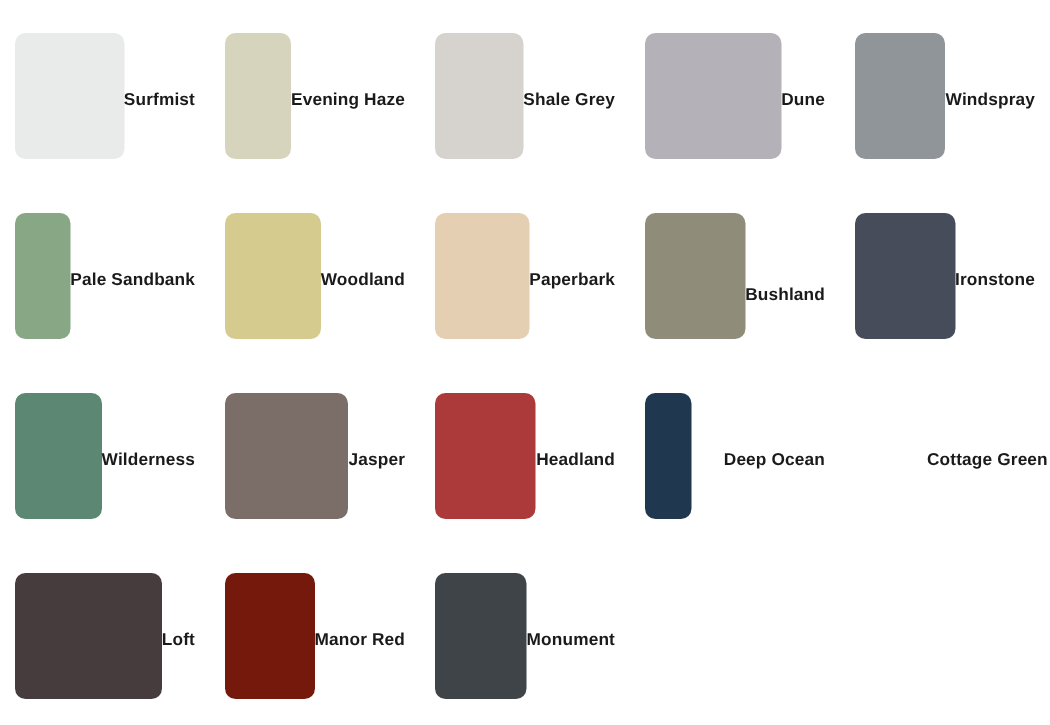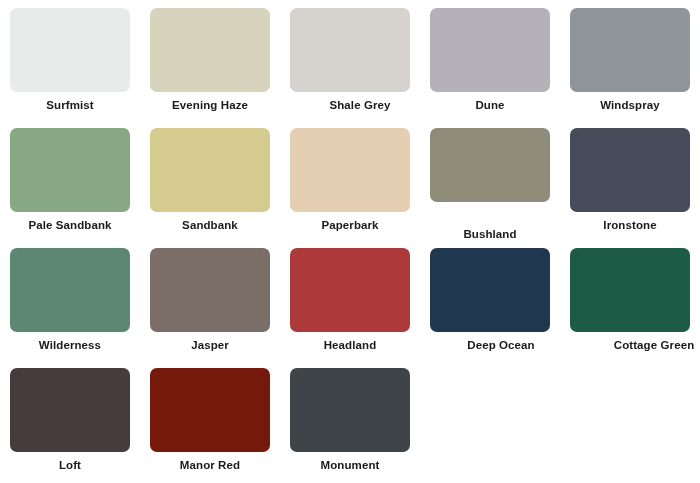--- a/index.html
+++ b/index.html
@@ -19,21 +19,21 @@
     grid-template-rows: repeat(4, 120px);
     width: 700px;
     height: 480px;
     box-sizing: border-box;
   }
   .swatch-cell {
     width: 140px;
     height: 120px;
     box-sizing: border-box;
     display: flex;
-    flex-direction: column;
+    flex-direction: row;
     align-items: center;
     justify-content: flex-start;
     padding: 8px 10px 0 10px;
   }
   .swatch-chip {
     width: 120px;
     height: 84px;
     border-radius: 7px;
     box-sizing: border-box;
   }
@@ -55,37 +55,37 @@
     <div class="swatch-cell">
       <div class="swatch-chip" style="background: rgb(233, 234, 234);"></div>
       <div class="swatch-label" style="color: rgb(26, 26, 26);">Surfmist</div>
     </div>
     <div class="swatch-cell">
       <div class="swatch-chip" style="background: rgb(214, 212, 188);"></div>
       <div class="swatch-label" style="color: rgb(26, 26, 26);">Evening Haze</div>
     </div>
     <div class="swatch-cell">
       <div class="swatch-chip" style="background: rgb(214, 211, 206);"></div>
-      <div class="swatch-label" style="color: rgb(26, 26, 26); padding-left: 20px;">Shale Grey</div>
+      <div class="swatch-label" style="color: rgb(26, 26, 26);">Shale Grey</div>
     </div>
     <div class="swatch-cell">
       <div class="swatch-chip" style="background: rgb(180, 178, 184);"></div>
       <div class="swatch-label" style="color: rgb(26, 26, 26);">Dune</div>
     </div>
     <div class="swatch-cell">
       <div class="swatch-chip" style="background: rgb(144, 149, 153);"></div>
       <div class="swatch-label" style="color: rgb(26, 26, 26);">Windspray</div>
     </div>
     <div class="swatch-cell">
       <div class="swatch-chip" style="background: rgb(135, 167, 133);"></div>
       <div class="swatch-label" style="color: rgb(26, 26, 26);">Pale Sandbank</div>
     </div>
     <div class="swatch-cell">
       <div class="swatch-chip" style="background: rgb(214, 203, 143);"></div>
-      <div class="swatch-label" style="color: rgb(26, 26, 26);">Sandbank</div>
+      <div class="swatch-label" style="color: rgb(26, 26, 26);">Woodland</div>
     </div>
     <div class="swatch-cell">
       <div class="swatch-chip" style="background: rgb(228, 207, 179);"></div>
       <div class="swatch-label" style="color: rgb(26, 26, 26);">Paperbark</div>
     </div>
     <div class="swatch-cell">
       <div class="swatch-chip" style="background: rgb(143, 141, 122);"></div>
       <div class="swatch-label" style="color: rgb(26, 26, 26); margin-top: 27px;">Bushland</div>
     </div>
     <div class="swatch-cell">

